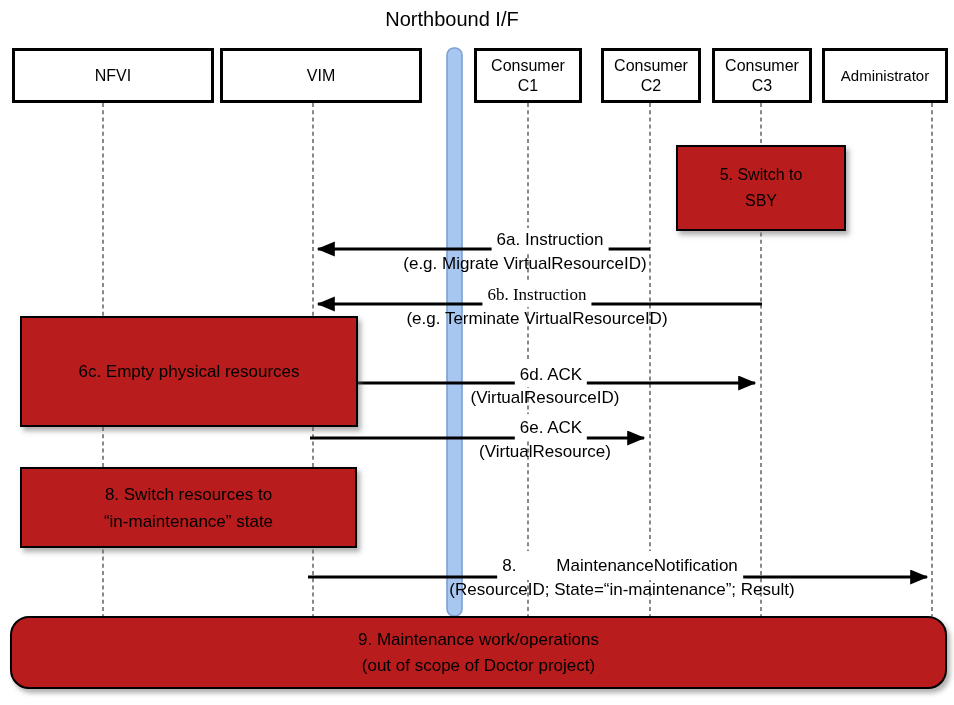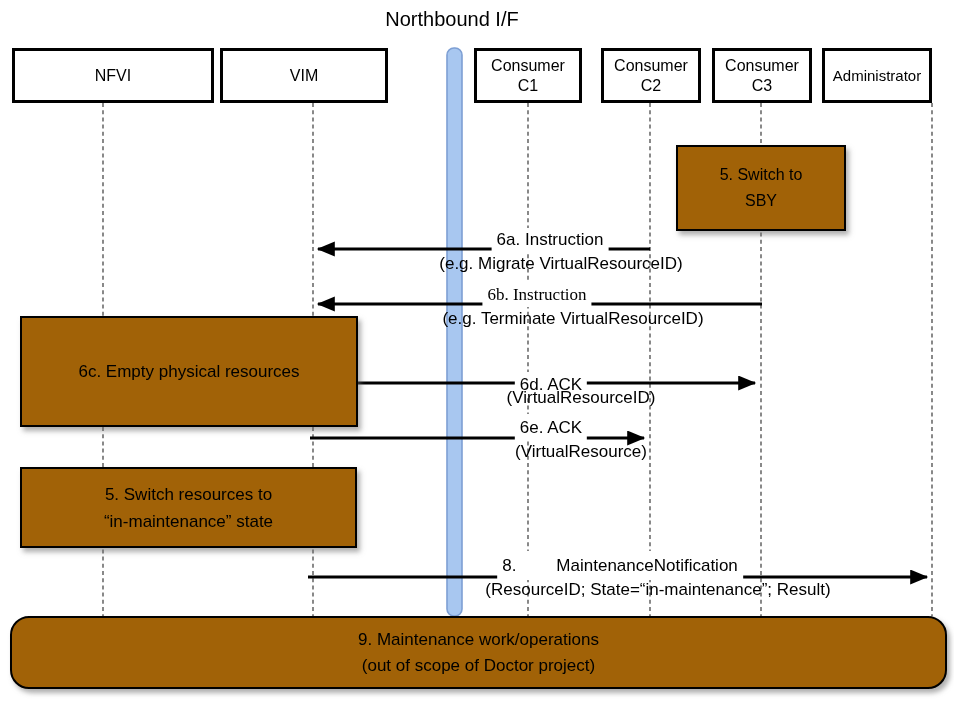--- a/index.html
+++ b/index.html
@@ -6,31 +6,31 @@
   body{font-family:"Liberation Sans",sans-serif;color:#000;}
   .canvas{position:relative;width:954px;height:705px;background:#fff;overflow:hidden;}
   .canvas svg{position:absolute;left:0;top:0;}
 
   
   .actor{position:absolute;top:48px;height:55px;background:#fff;border:3px solid #000;
          box-sizing:border-box;display:flex;flex-direction:column;align-items:center;
          justify-content:center;text-align:center;font-size:16px;line-height:20px;z-index:4;}
 
   
-  .pbox{position:absolute;background:#a16207;border:2px solid #000;box-sizing:border-box;
+  .pbox{position:absolute;background:#b91c1c;border:2px solid #000;box-sizing:border-box;
         display:flex;flex-direction:column;align-items:center;justify-content:center;
         text-align:center;font-size:17px;line-height:27px;z-index:4;
         box-shadow:3px 4px 5px rgba(110,110,110,0.55);}
 
   
   .mlabel{position:absolute;transform:translateX(-50%);background:#fff;padding:0 5px;
           display:flex;align-items:center;justify-content:center;font-size:17px;
           white-space:nowrap;z-index:6;}
   .mdetail{position:absolute;transform:translateX(-50%);background:transparent;
-           font-size:17px;white-space:nowrap;z-index:6;margin-left:36px;}
+           font-size:17px;white-space:nowrap;z-index:6;}
 
   .title{position:absolute;left:302px;top:8px;width:300px;text-align:center;
          font-size:20px;z-index:5;}
   .num-gap{display:inline-block;width:40px;}
 </style>
 </head>
 <body>
 
 <div class="canvas">
 
@@ -56,62 +56,62 @@
     <line x1="358" y1="383" x2="755" y2="383" stroke="#000" stroke-width="3" marker-end="url(#ah)"></line>
     <line x1="310" y1="438" x2="644" y2="438" stroke="#000" stroke-width="3" marker-end="url(#ah)"></line>
     <line x1="308" y1="577" x2="927" y2="577" stroke="#000" stroke-width="3" marker-end="url(#ah)"></line>
   </svg>
 
   <div class="title">Northbound I/F</div>
 
   <div class="actor" style="left:2px;width:202px;margin-left:10px;">
     <span>NFVI</span>
   </div>
-  <div class="actor" style="left:220px;width:168px;">
+  <div class="actor" style="left:220px;width:202px;">
     <span>VIM</span>
   </div>
   <div class="actor" style="left:474px;width:108px;">
     <span>Consumer</span>
     <span>C1</span>
   </div>
   <div class="actor" style="left:601px;width:100px;">
     <span>Consumer</span>
     <span>C2</span>
   </div>
   <div class="actor" style="left:712px;width:100px;">
     <span>Consumer</span>
     <span>C3</span>
   </div>
-  <div class="actor" style="left:822px;width:110px;font-size:15px;">
+  <div class="actor" style="left:822px;width:126px;font-size:15px;">
     <span>Administrator</span>
   </div>
 
   <div class="pbox" style="left:676px;top:145px;width:170px;height:86px;font-size:16px;line-height:26px;">
     <span>5. Switch to</span>
     <span>SBY</span>
   </div>
   <div class="pbox" style="left:20px;top:316px;width:338px;height:111px;">
     <span>6c. Empty physical resources</span>
   </div>
   <div class="pbox" style="left:20px;top:467px;width:337px;height:81px;">
-    <span>5. Switch resources to</span>
+    <span>8. Switch resources to</span>
     <span>“in-maintenance” state</span>
   </div>
   <div class="pbox" style="left:10px;top:616px;width:937px;height:73px;line-height:26px;border-radius:19px;">
     <span>9. Maintenance work/operations</span>
     <span>(out of scope of Doctor project)</span>
   </div>
 
   <div class="mlabel" style="left:550px;top:228px;height:24px;">6a. Instruction</div>
   <div class="mdetail" style="left:525px;top:254px;">(e.g. Migrate VirtualResourceID)</div>
 
   <div class="mlabel" style="left:537px;top:282px;height:25px;font-family:Liberation Serif, serif;">6b. Instruction</div>
   <div class="mdetail" style="left:537px;top:309px;">(e.g. Terminate VirtualResourceID)</div>
 
-  <div class="mlabel" style="left:551px;top:372px;height:25px;">6d. ACK</div>
+  <div class="mlabel" style="left:551px;top:362px;height:25px;">6d. ACK</div>
   <div class="mdetail" style="left:545px;top:388px;">(VirtualResourceID)</div>
 
   <div class="mlabel" style="left:551px;top:414px;height:27px;">6e. ACK</div>
   <div class="mdetail" style="left:545px;top:442px;">(VirtualResource)</div>
 
   <div class="mlabel" style="left:620px;top:551px;height:29px;">
     <span>8.</span>
     <span class="num-gap"></span>
     <span>MaintenanceNotification</span>
   </div>

